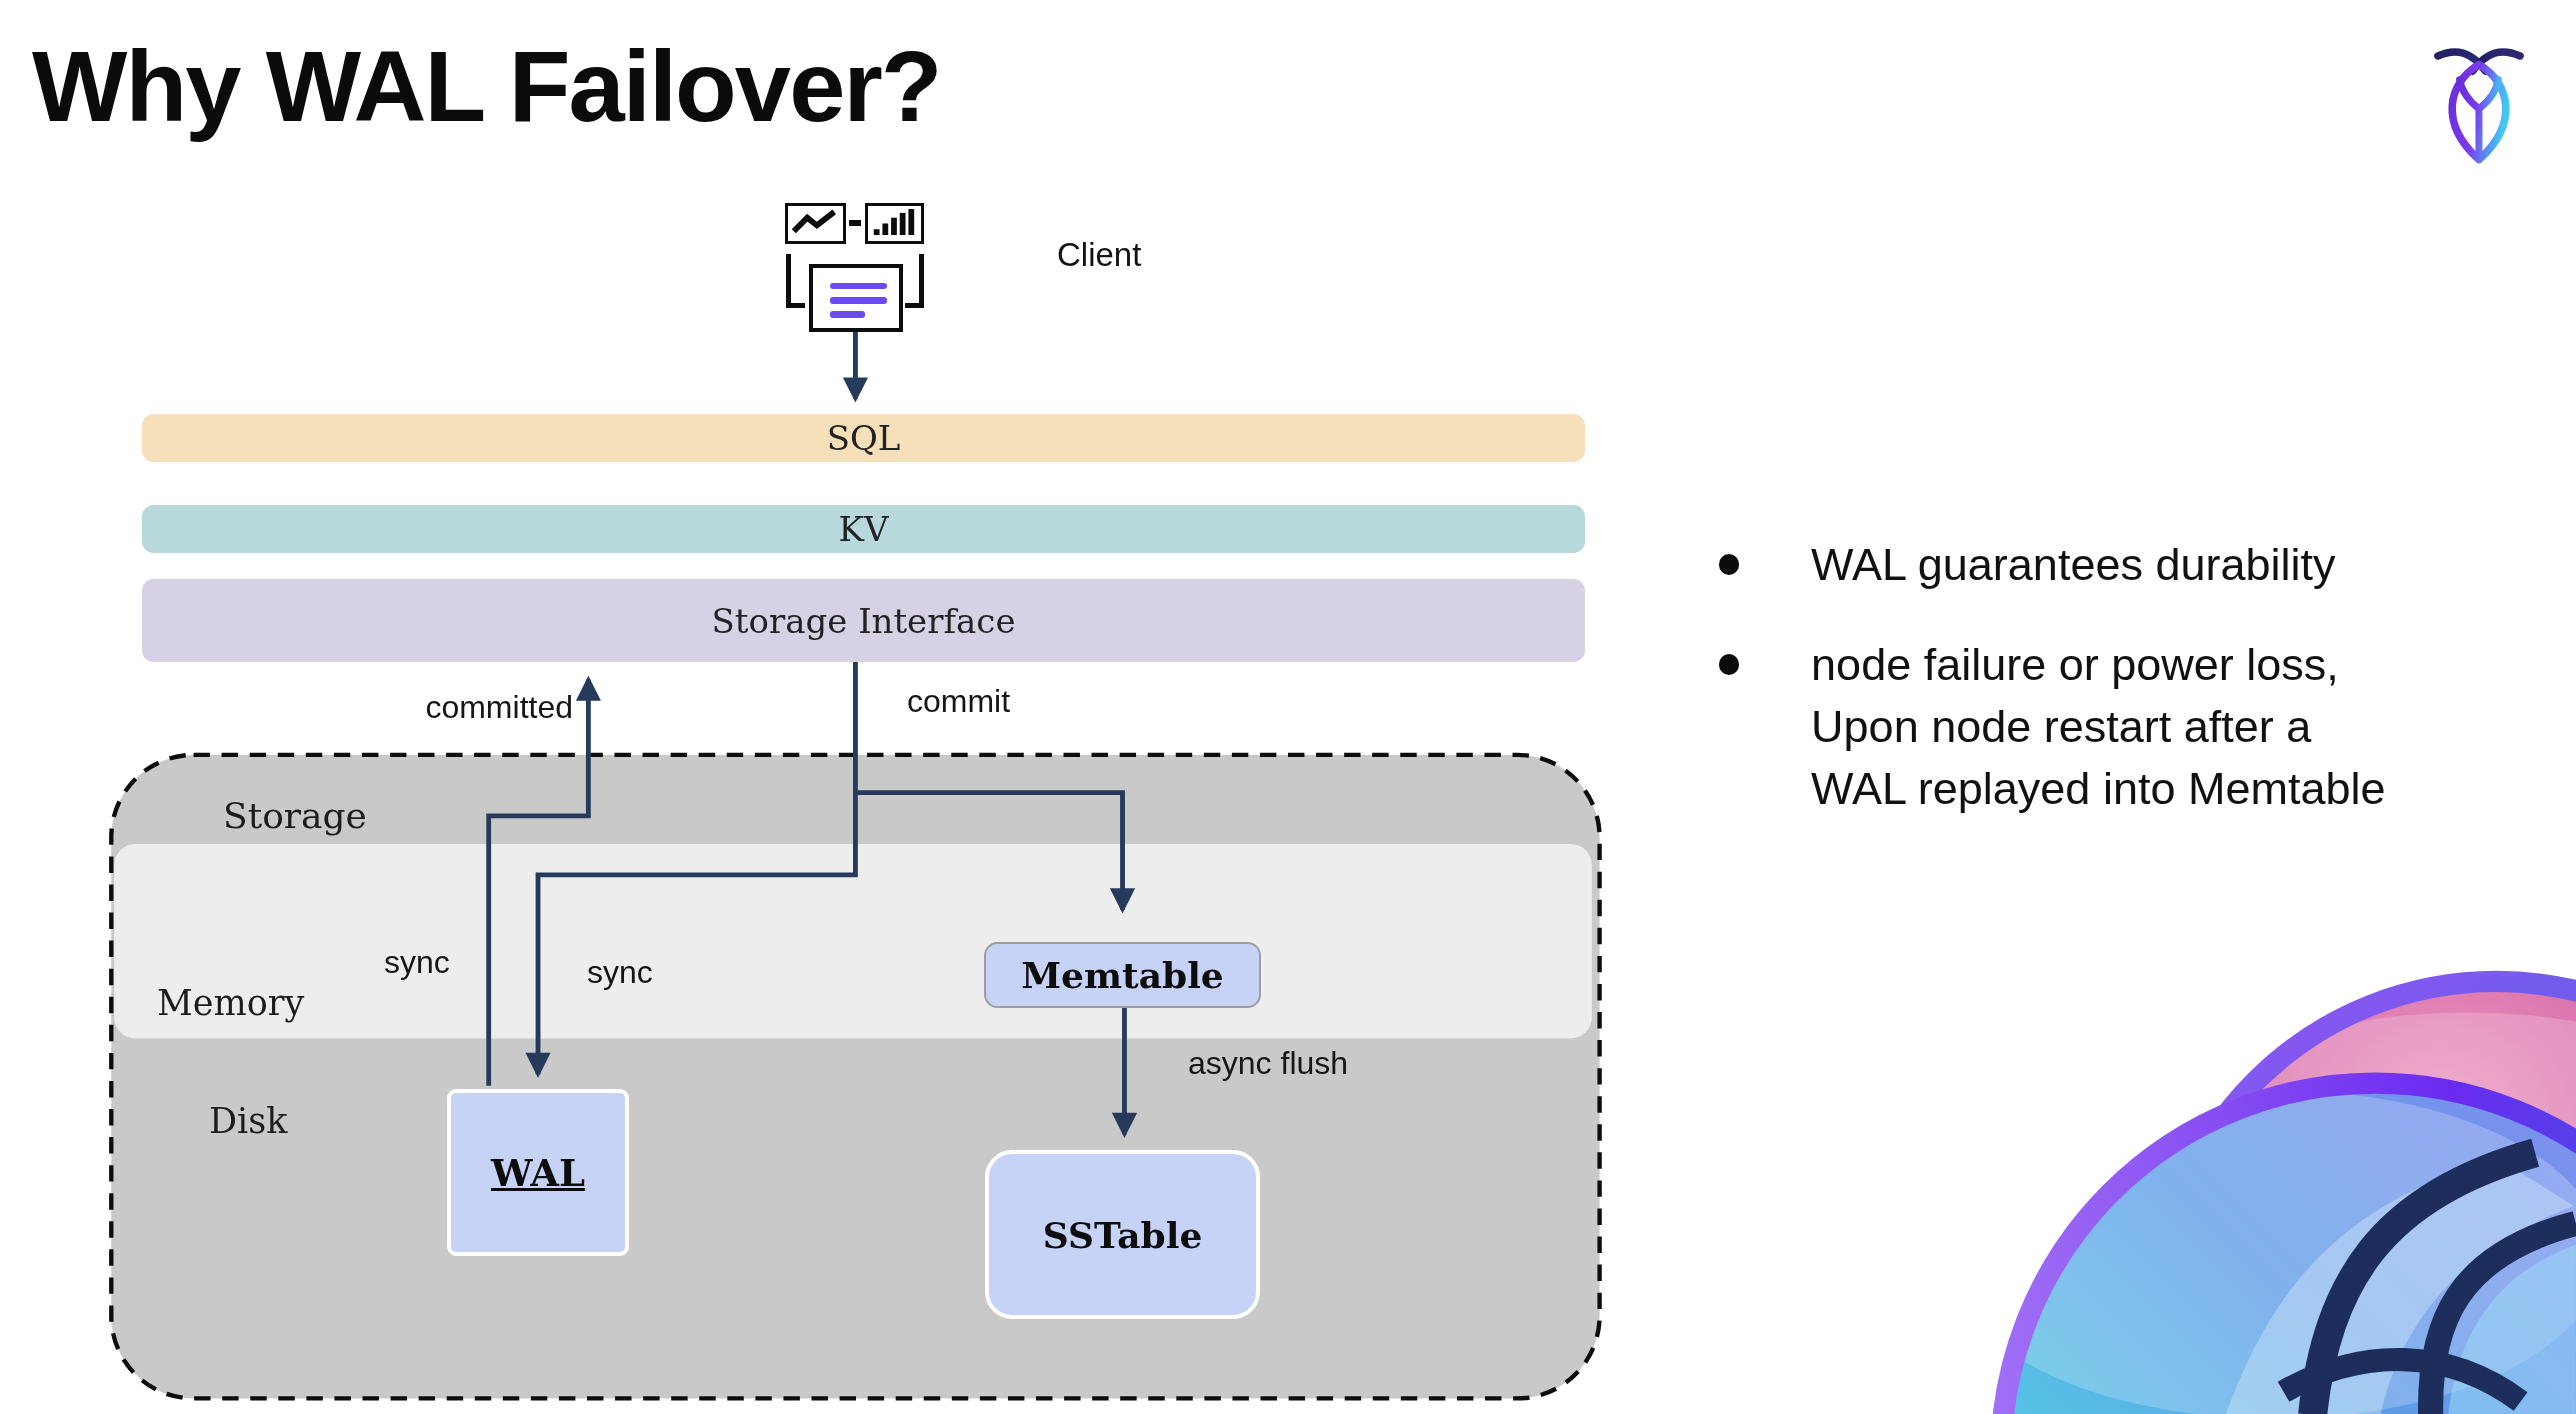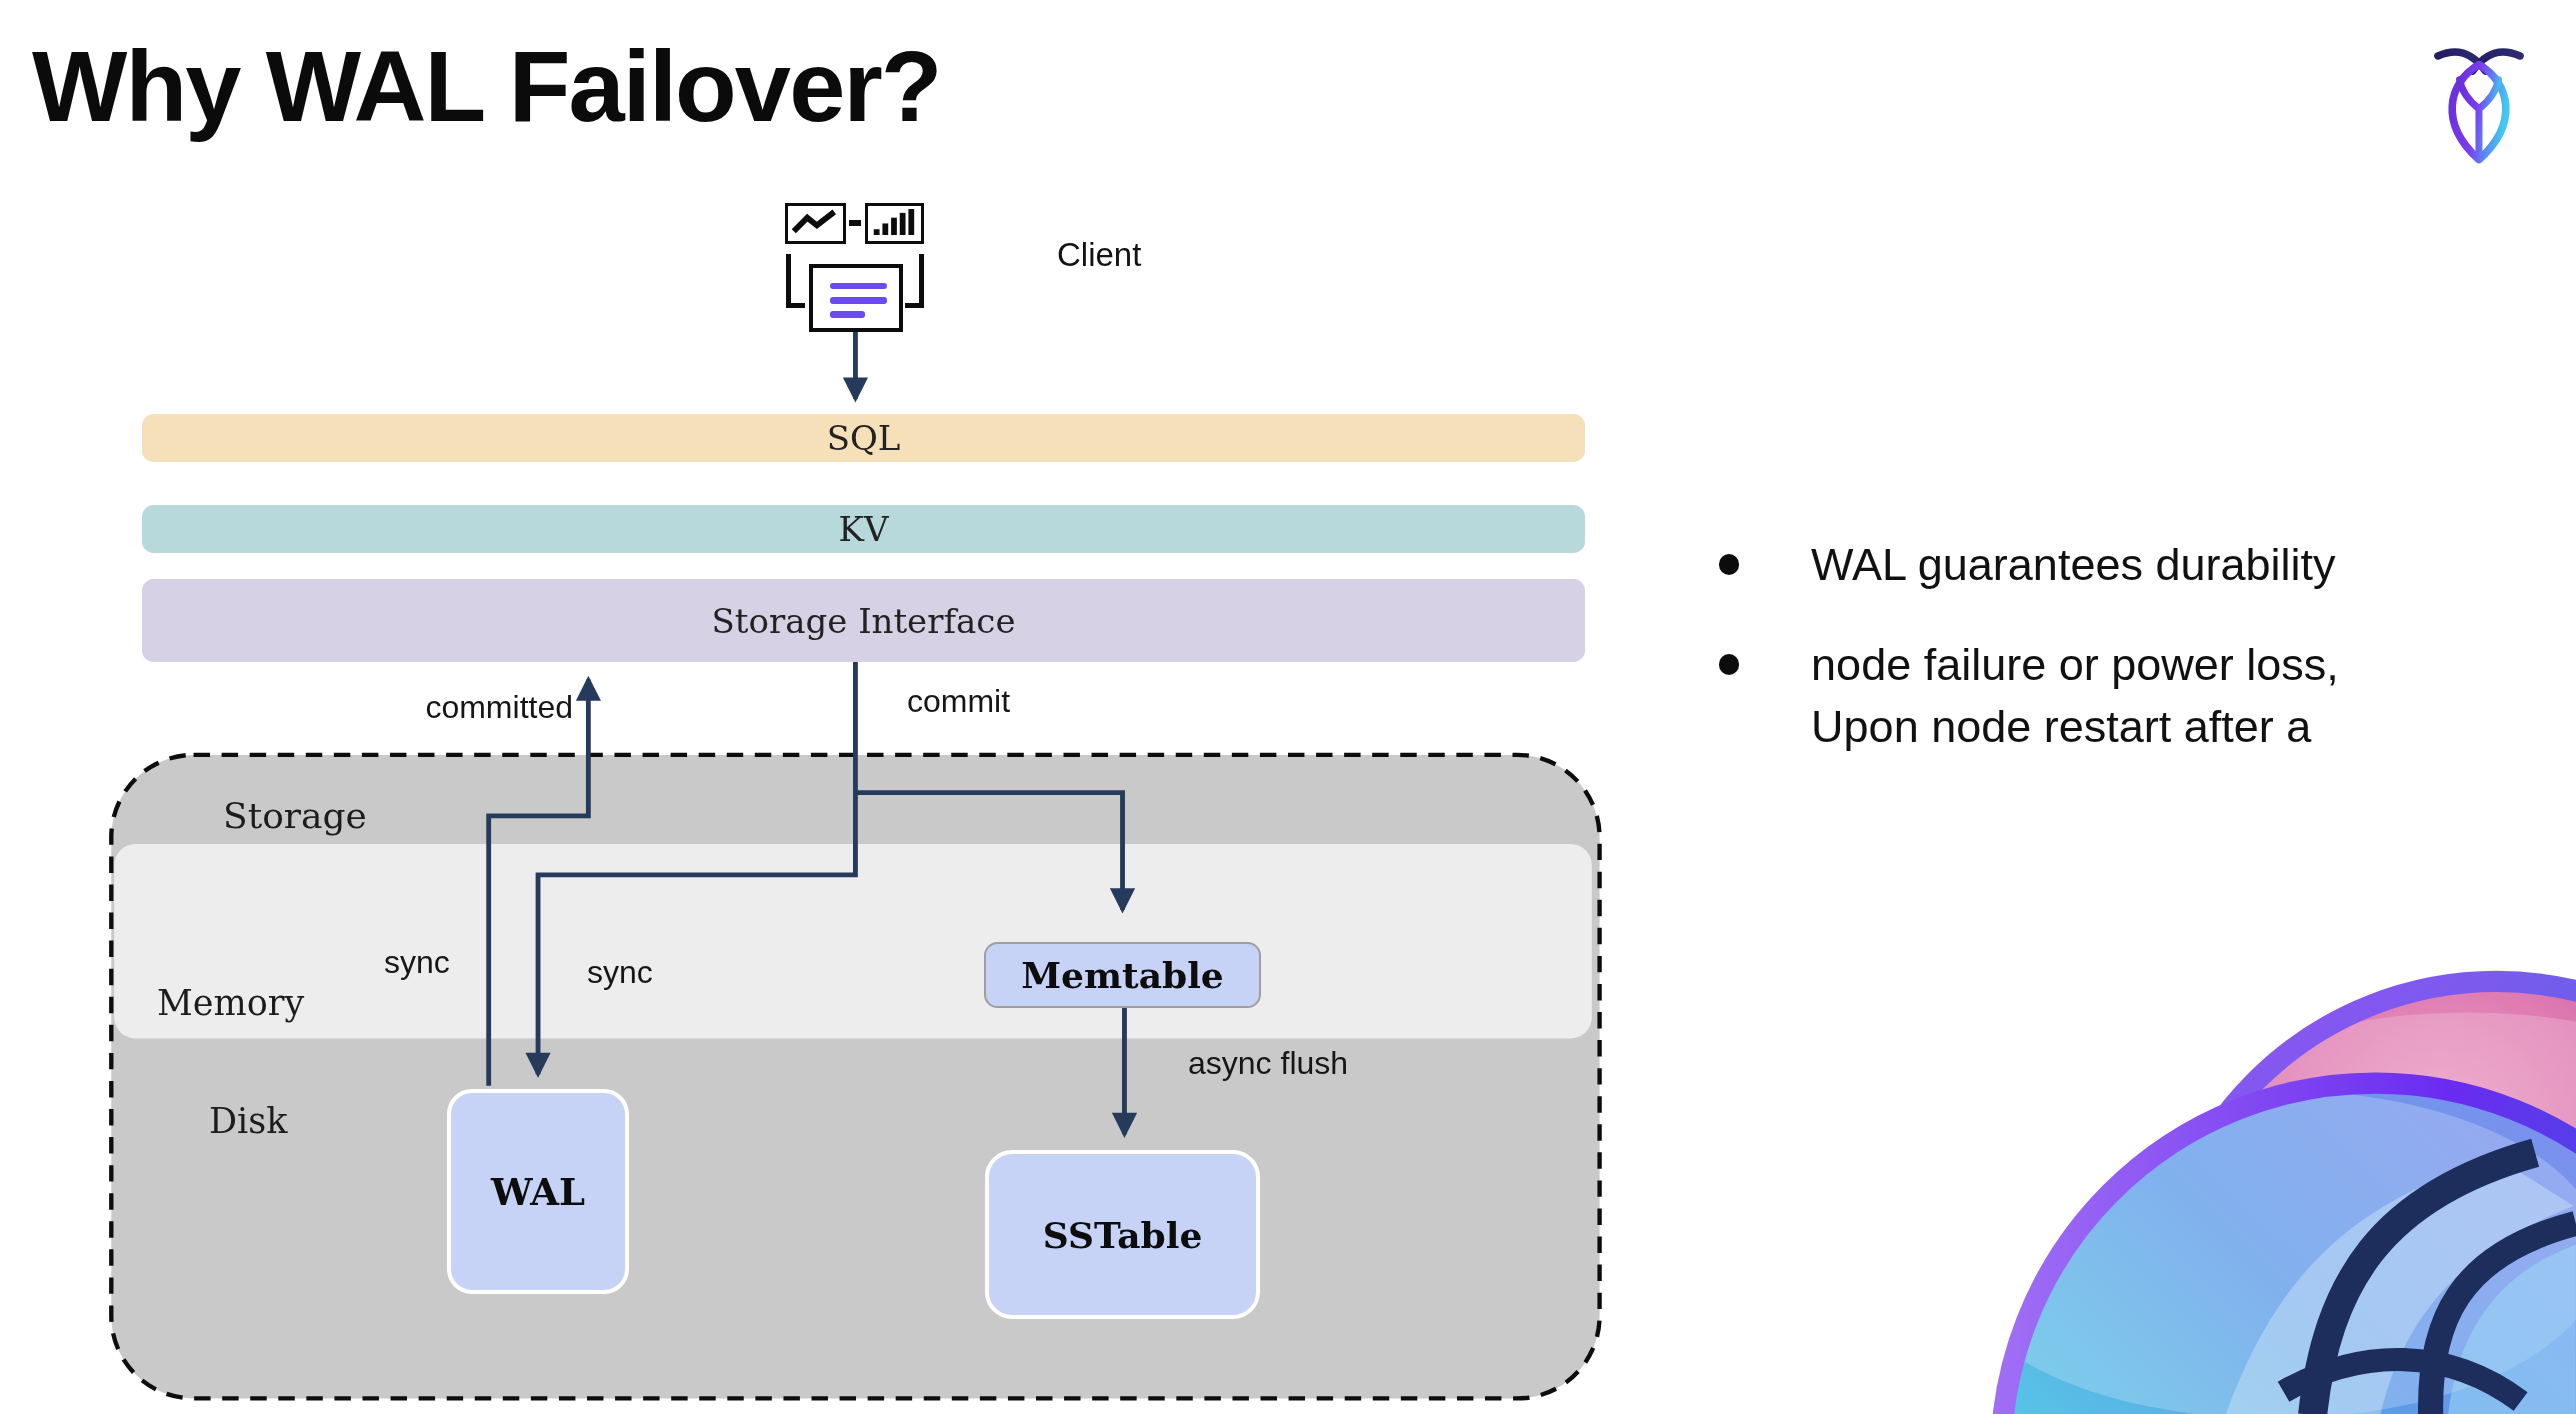--- a/index.html
+++ b/index.html
@@ -47,21 +47,21 @@
   #lbl-committed{left:368px;top:689px;width:205px;text-align:right;}
   #lbl-commit{left:907px;top:683px;}
   #lbl-sync1{left:384px;top:944px;}
   #lbl-sync2{left:587px;top:954px;}
   #lbl-async{left:1188px;top:1045px;}
 
   
   .pbox{position:absolute;background:#c6d3f7;box-sizing:border-box;z-index:5;
         display:flex;align-items:center;justify-content:center;
         font-family:"DejaVu Serif",serif;font-weight:bold;color:#0d0d0d;}
-  #box-wal{left:447px;top:1089px;width:182px;height:205px;border:4.8px solid #fff;border-radius:25px;font-size:37px;}
+  #box-wal{left:447px;top:1089px;width:182px;height:167px;border:4.8px solid #fff;border-radius:9px;font-size:37px;text-decoration:underline;}
   #box-memtable{left:984px;top:924px;width:277px;height:66px;border:2.9px solid #9e9e9e;border-radius:13.5px;font-size:36px;margin-top:18px;}
   #box-sstable{left:985px;top:1150px;width:275px;height:169px;border:4.8px solid #fff;border-radius:27px;font-size:36px;}
 
   
   .bullet-row{position:absolute;left:1713px;width:813px;display:flex;z-index:6;}
   #bullet1{top:534px;}
   #bullet2{top:634px;}
   .dot{width:20.3px;height:20.3px;border-radius:50%;background:#0c0c0c;flex:0 0 auto;margin:20.3px 0 0 5.8px;}
   .btext{margin-left:72px;font-size:45px;line-height:62px;color:#111;}
 
@@ -167,20 +167,21 @@
 
 <div class="bullet-row" id="bullet1">
   <div class="dot"></div>
   <div class="btext">WAL guarantees durability</div>
 </div>
 <div class="bullet-row" id="bullet2">
   <div class="dot"></div>
   <div class="btext">
     <div>node failure or power loss,</div>
     <div>Upon node restart after a</div>
+    <div>WAL replayed into Memtable</div>
   </div>
 </div>
 
 <svg class="abs" id="corner" viewBox="0 0 602 466">
   <defs>
     <radialGradient id="gPink" cx="0.42" cy="0.22" r="0.95">
       <stop offset="0" stop-color="#ec9cc2"></stop>
         <stop offset="0.5" stop-color="#d0579f"></stop>
         <stop offset="1" stop-color="#a9338f"></stop>
     </radialGradient>

